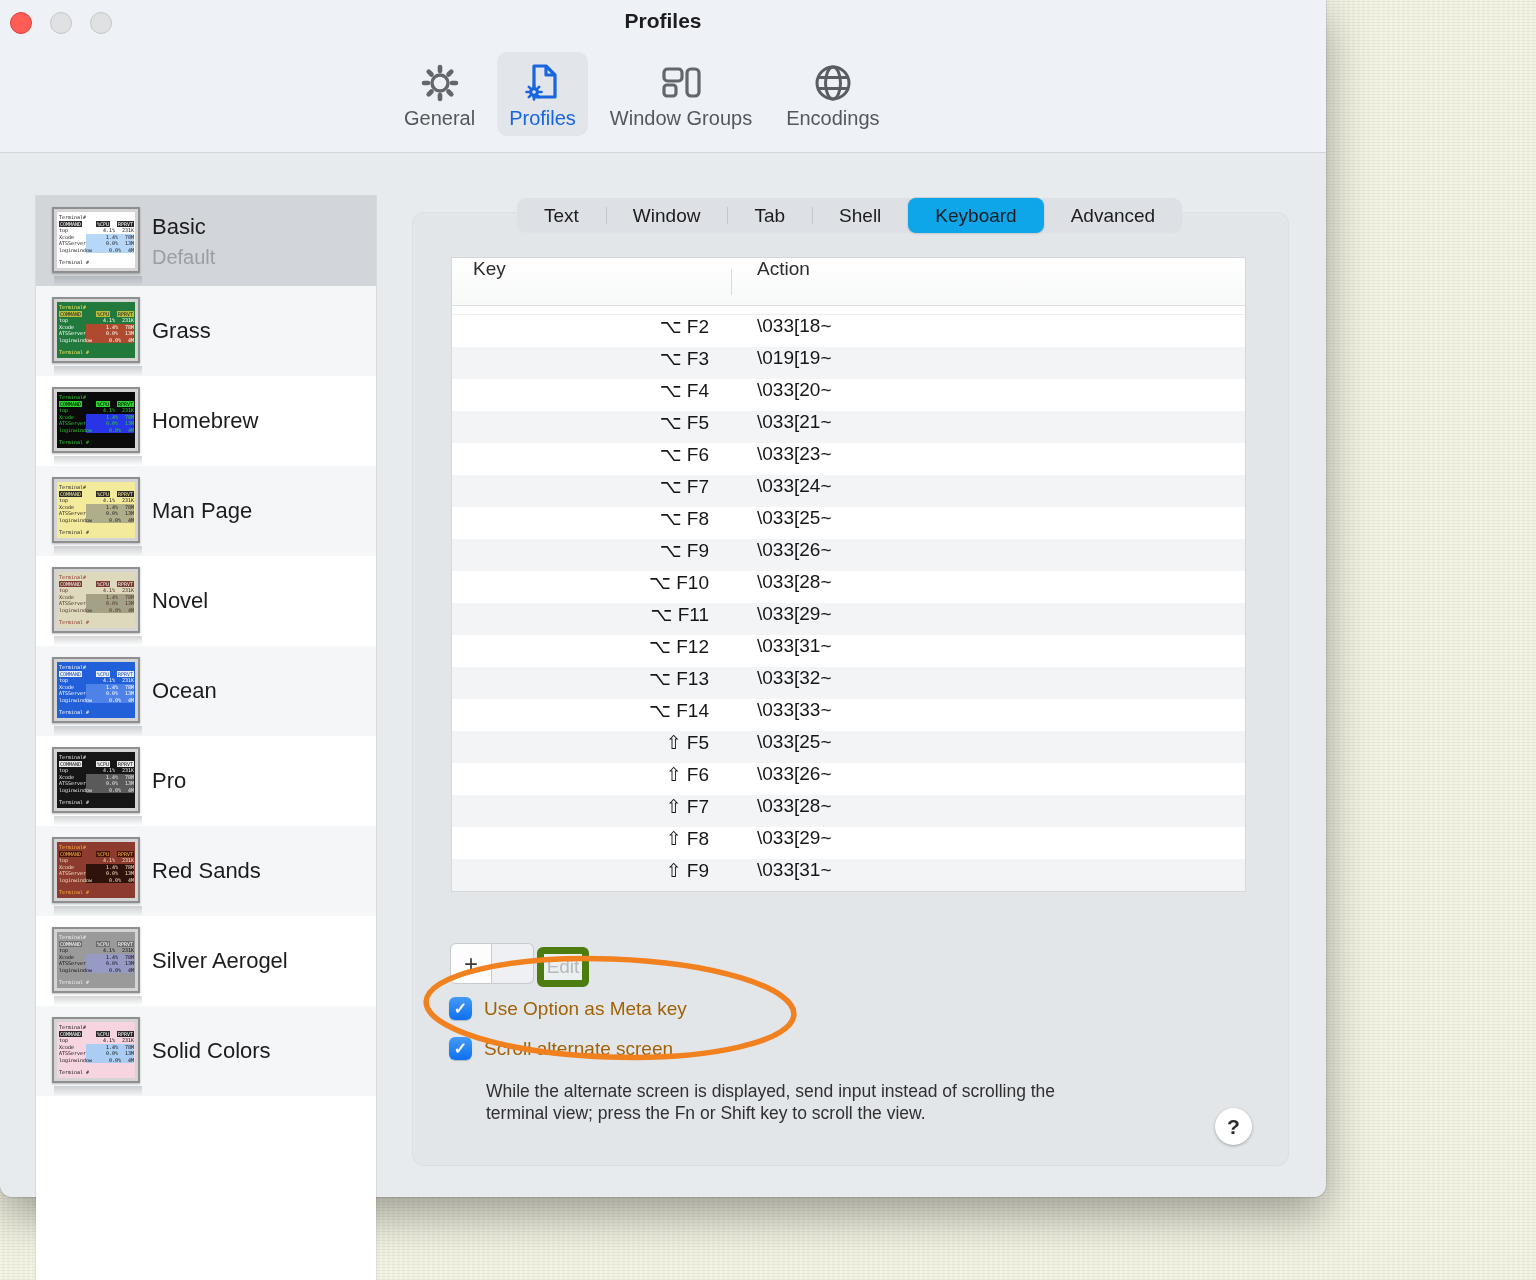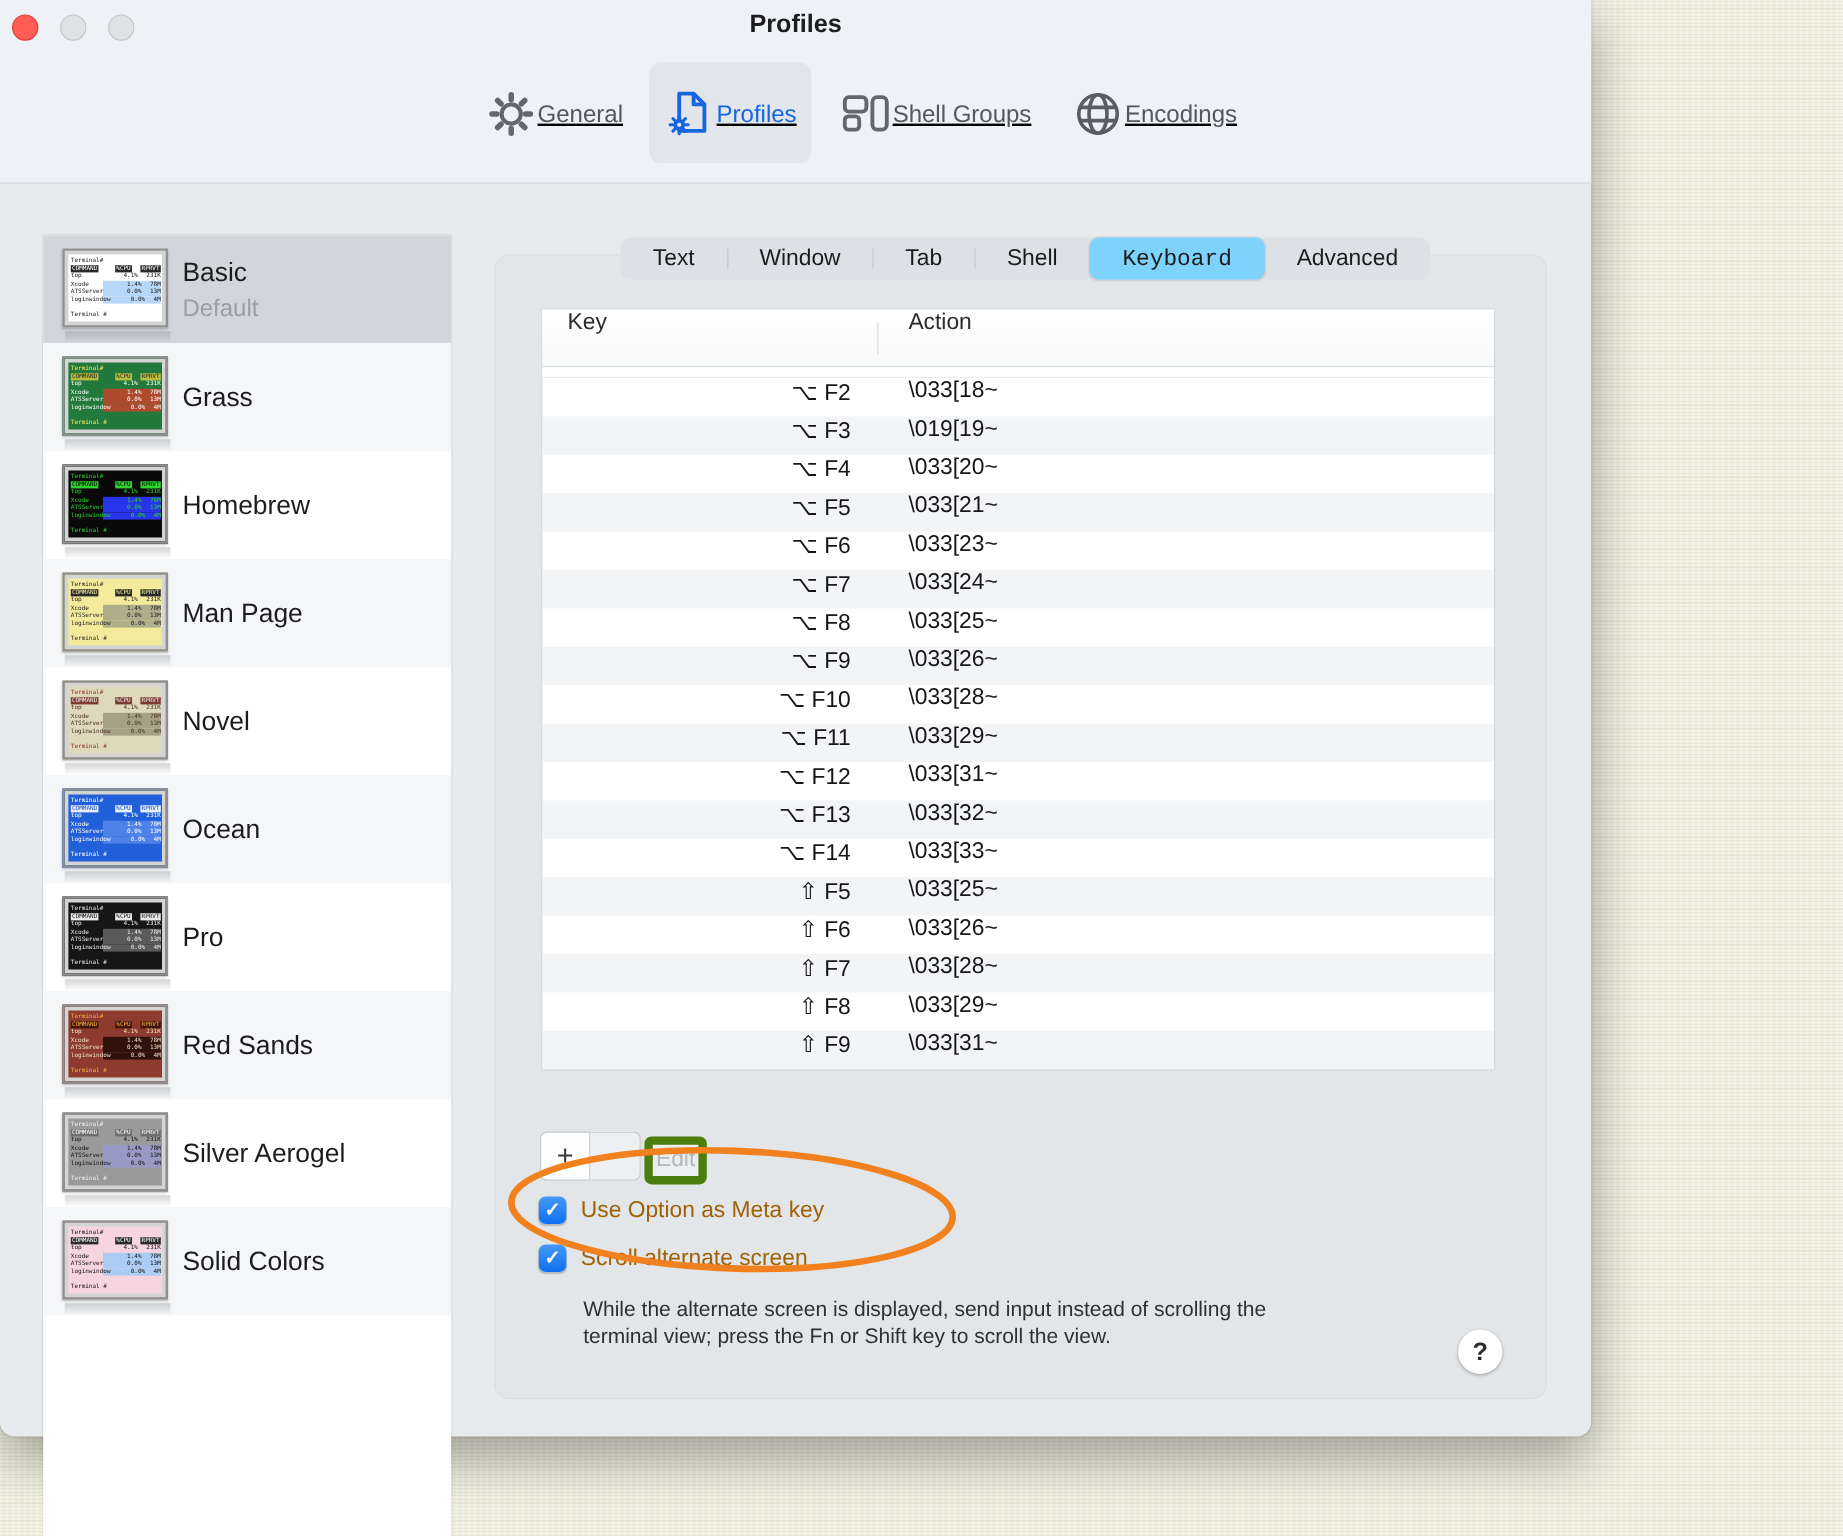--- a/index.html
+++ b/index.html
@@ -21,22 +21,22 @@
   .titlebar { position:absolute; left:0; top:0; width:100%; height:153px;
     background:#eef1f6; border-bottom:1px solid #d3d6d9; border-radius:0; }
   .traffic { position:absolute; top:12px; left:10px; display:flex; gap:18px; }
   .light { width:22px; height:22px; border-radius:50%; }
   .light.red { background:#ff5d55; border:1px solid #de4038; }
   .light.gray { background:#dfe1e3; border:1px solid #c5c7c9; }
   .win-title { position:absolute; top:9px; left:0; width:1326px; text-align:center;
     font-size:21px; font-weight:700; color:#1d1d1f; }
 
   .tb-items { position:absolute; left:392px; top:52px; display:flex; gap:10px; align-items:flex-start; }
-  .tb-item { display:flex; flex-direction:row; align-items:center; justify-content:flex-end;
-    padding:8px 12px 6px; border-radius:10px; height:84px;text-decoration:underline; }
+  .tb-item { display:flex; flex-direction:column; align-items:center; justify-content:flex-end;
+    padding:8px 12px 6px; border-radius:10px; height:84px; }
   .tb-item .ticon { height:48px; display:flex; align-items:center; justify-content:center; }
   .tb-item .tlabel { font-size:20px; color:#54575c; margin-top:2px; white-space:nowrap; }
   .tb-item.selected { background:#e2e5e9; }
   .tb-item.selected .tlabel { color:#1766e0; }
 
   
   .sidebar { position:absolute; left:36px; top:196px; width:340px; height:1162px;
     background:#ffffff; box-shadow:0 0 0 1px rgba(0,0,0,.07); }
   .profile-list { position:absolute; left:0; top:0; width:100%; height:921px; overflow:hidden; }
   .profile-item { position:relative; height:90px; width:100%; }
@@ -74,21 +74,21 @@
   
   .panel { position:absolute; left:413px; top:213px; width:875px; height:952px;
     background:#e2e6e9; border-radius:11px; box-shadow:0 0 0 1px rgba(0,0,0,.05); }
 
   .tab-bar { position:absolute; left:517px; top:198px; height:35px;
     display:flex; align-items:stretch; background:#dde1e5; border-radius:9px; }
   .seg { display:flex; align-items:center; justify-content:center; padding:0 27px;
     font-size:19px; color:#1c1c1e; position:relative; white-space:nowrap; }
   .seg + .seg::before { content:""; position:absolute; left:0; top:9px; bottom:9px;
     width:1px; background:#c4c7cb; }
-  .seg.sel { background:#7dd3fc; border-radius:8px; box-shadow:0 0 0 1px #cdd0d4, 0 1px 2px rgba(0,0,0,.12);font-family:Liberation Mono, monospace; }
+  .seg.sel { background:#0ea5e9; border-radius:8px; box-shadow:0 0 0 1px #cdd0d4, 0 1px 2px rgba(0,0,0,.12); }
   .seg.sel::before, .seg.sel + .seg::before { display:none; }
 
   .kb-table { position:absolute; left:452px; top:258px; width:793px;
     background:#ffffff; box-shadow:0 0 0 1px rgba(0,0,0,.06); }
   .thead { height:48px; display:flex; align-items:flex-start;
     background:linear-gradient(#ffffff,#f7f8f8); border-bottom:1px solid #dcdee0;
     font-size:19px; color:#2c2c2e; position:relative; }
   .th-key { width:279px; padding-left:21px; }
   .th-action { padding-left:26px; }
   .thead .col-div { position:absolute; left:279px; top:11px; height:26px; width:1px; background:#d8dadb; }
@@ -182,21 +182,21 @@
           <span class="tlabel">Profiles</span>
         </div>
         <div class="tb-item">
           <span class="ticon">
             <svg width="46" height="44" viewBox="0 0 46 44" fill="none" stroke="#63666b" stroke-width="3.2">
               <rect x="6" y="8" width="18" height="12" rx="3.5"></rect>
               <rect x="6" y="24" width="12" height="11" rx="3"></rect>
               <rect x="29" y="8" width="12" height="27" rx="4"></rect>
             </svg>
           </span>
-          <span class="tlabel">Shell Groups</span>
+          <span class="tlabel">Window Groups</span>
         </div>
         <div class="tb-item">
           <span class="ticon">
             <svg width="44" height="44" viewBox="0 0 44 44" fill="none" stroke="#5a5d62" stroke-width="3">
               <circle cx="22" cy="22" r="16"></circle>
               <ellipse cx="22" cy="22" rx="7.5" ry="16"></ellipse>
               <line x1="6.5" y1="16.5" x2="37.5" y2="16.5"></line>
               <line x1="6.5" y1="27.5" x2="37.5" y2="27.5"></line>
             </svg>
           </span>

